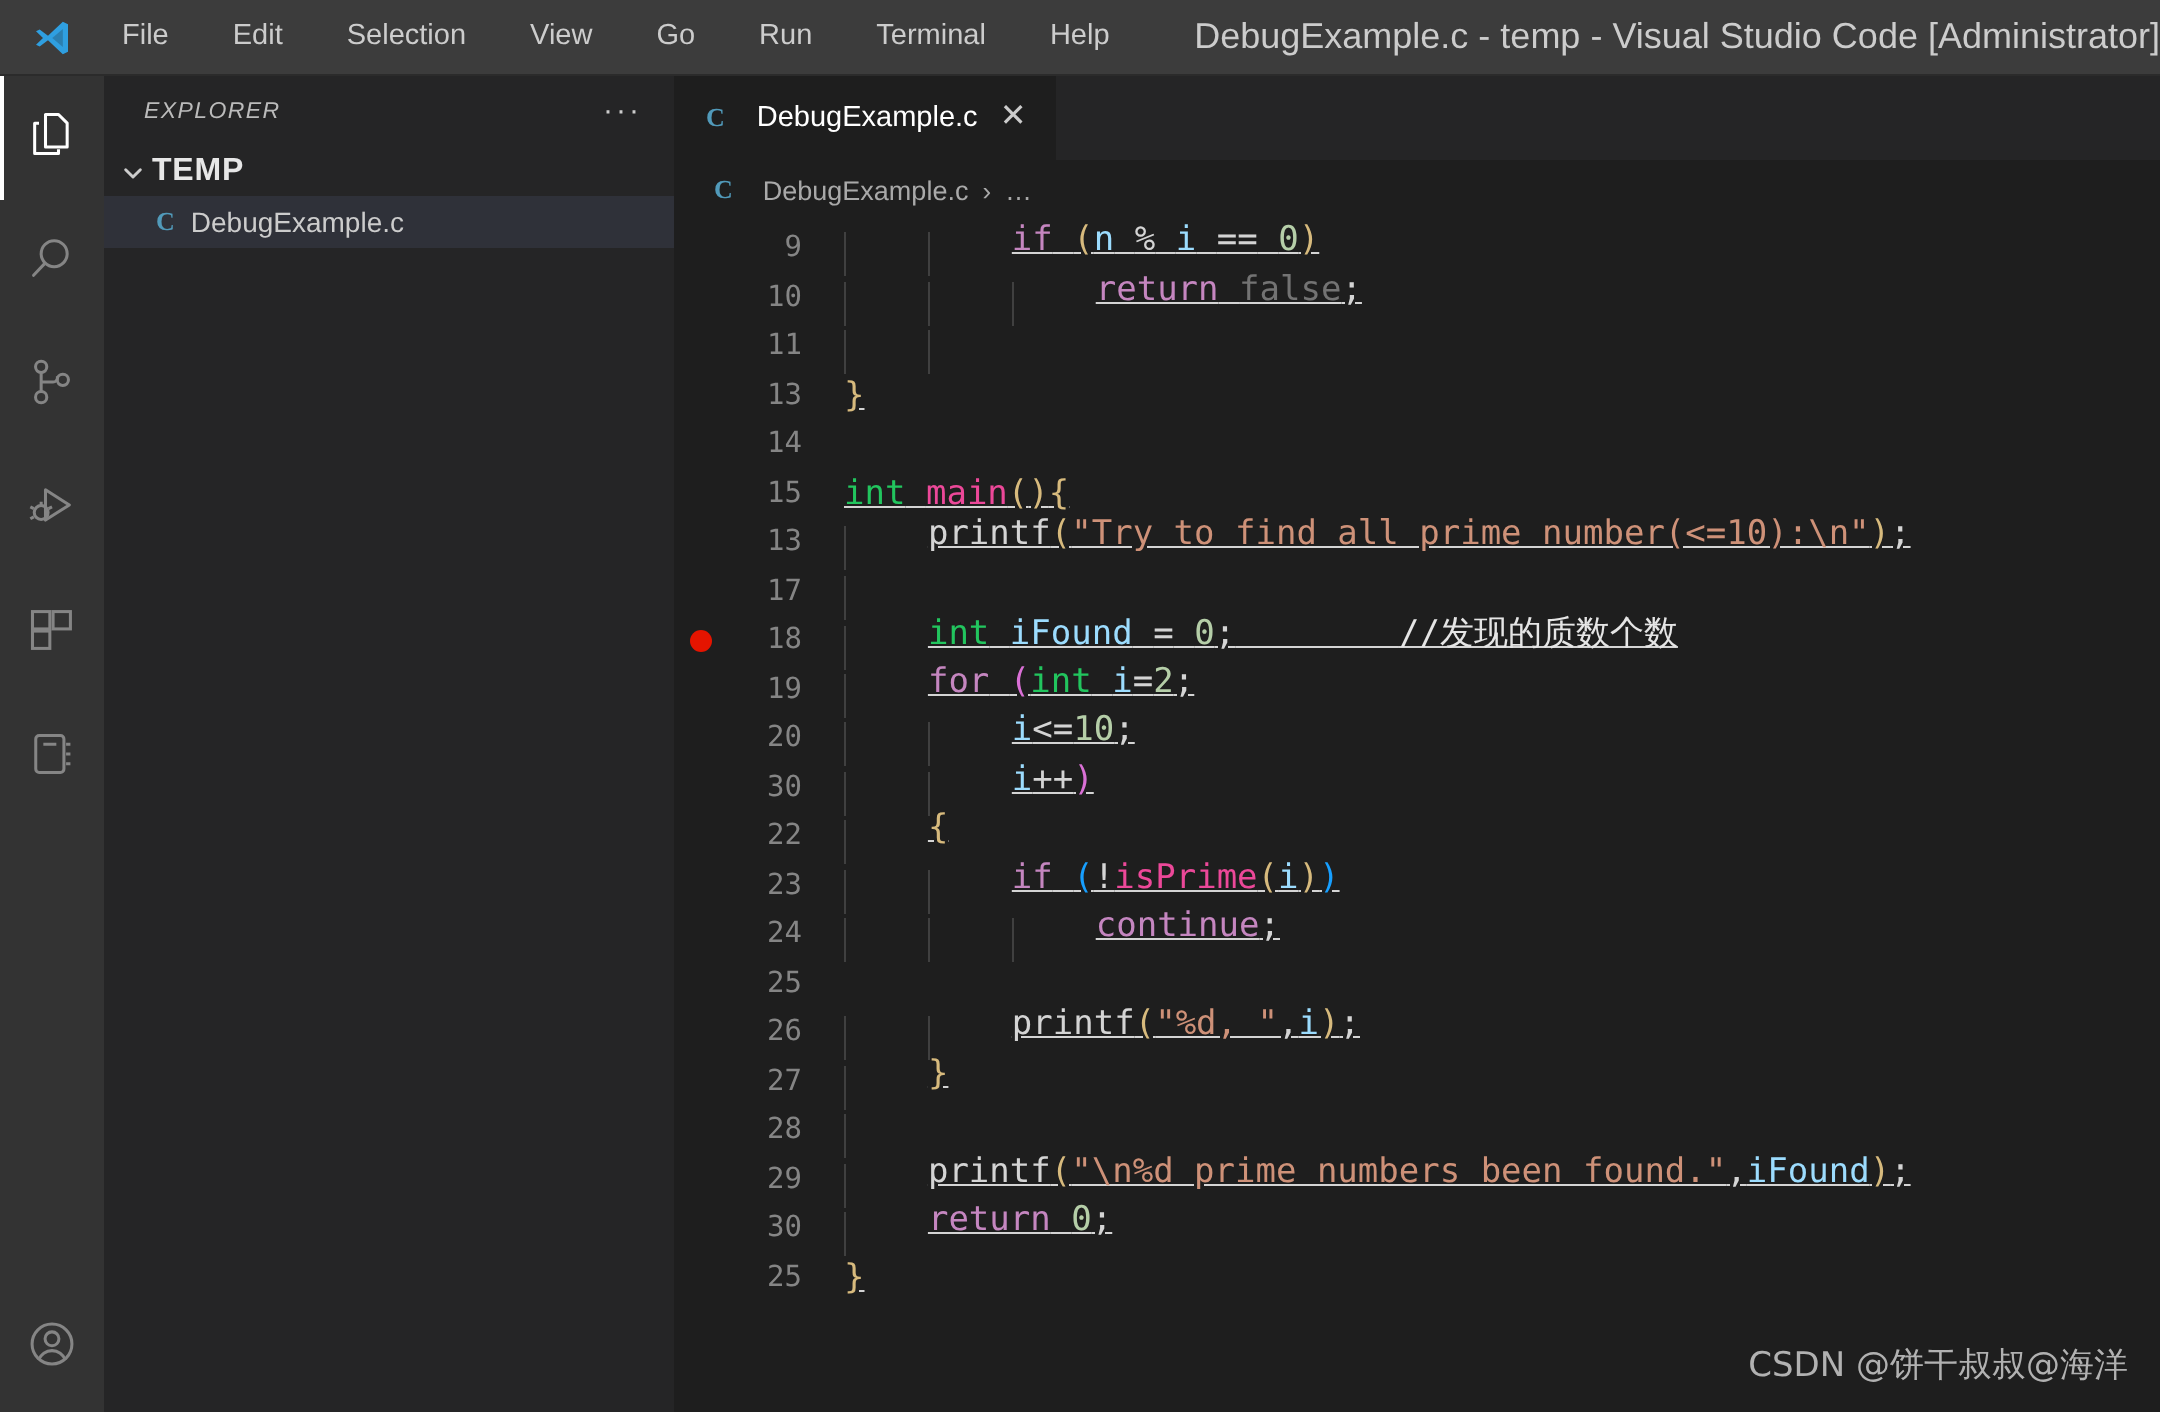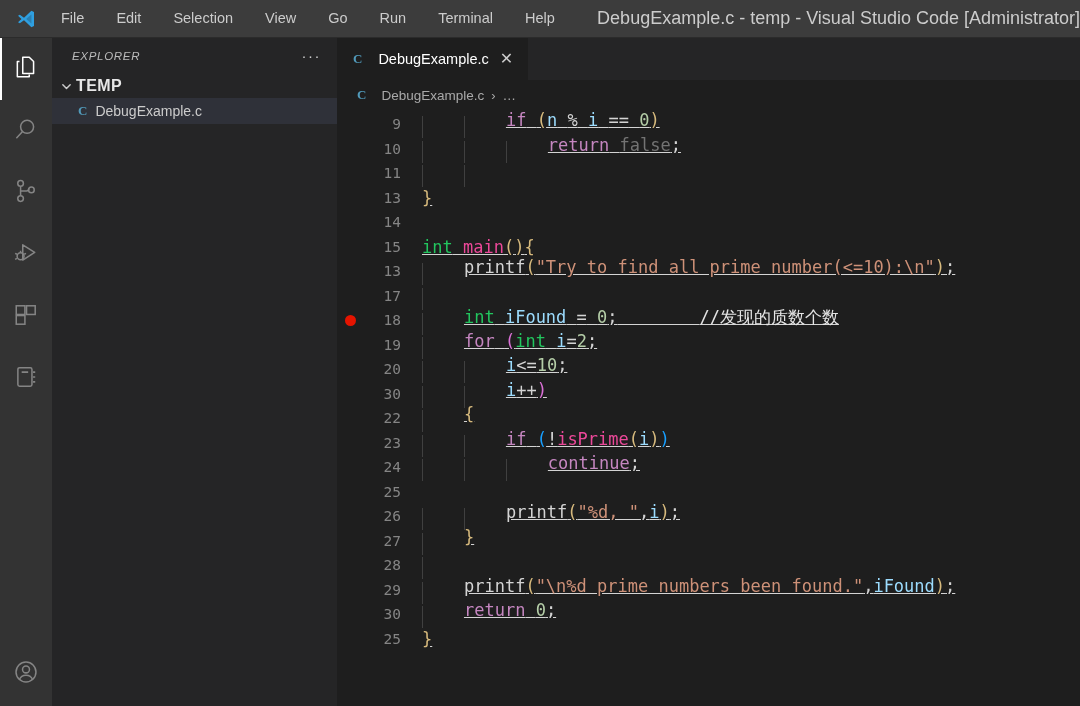--- a/index.html
+++ b/index.html
@@ -374,13 +374,14 @@
           </div>
           <div class="code-line">
             <div class="bp-col"></div>
             <div class="ln">25</div>
             <div class="code-text"><span class="br-y">}</span></div>
           </div>
         </div>
     </div>
   </div>
 
+  <div class="watermark">CSDN @饼干叔叔@海洋</div>
 </div>
 
 </body></html>

